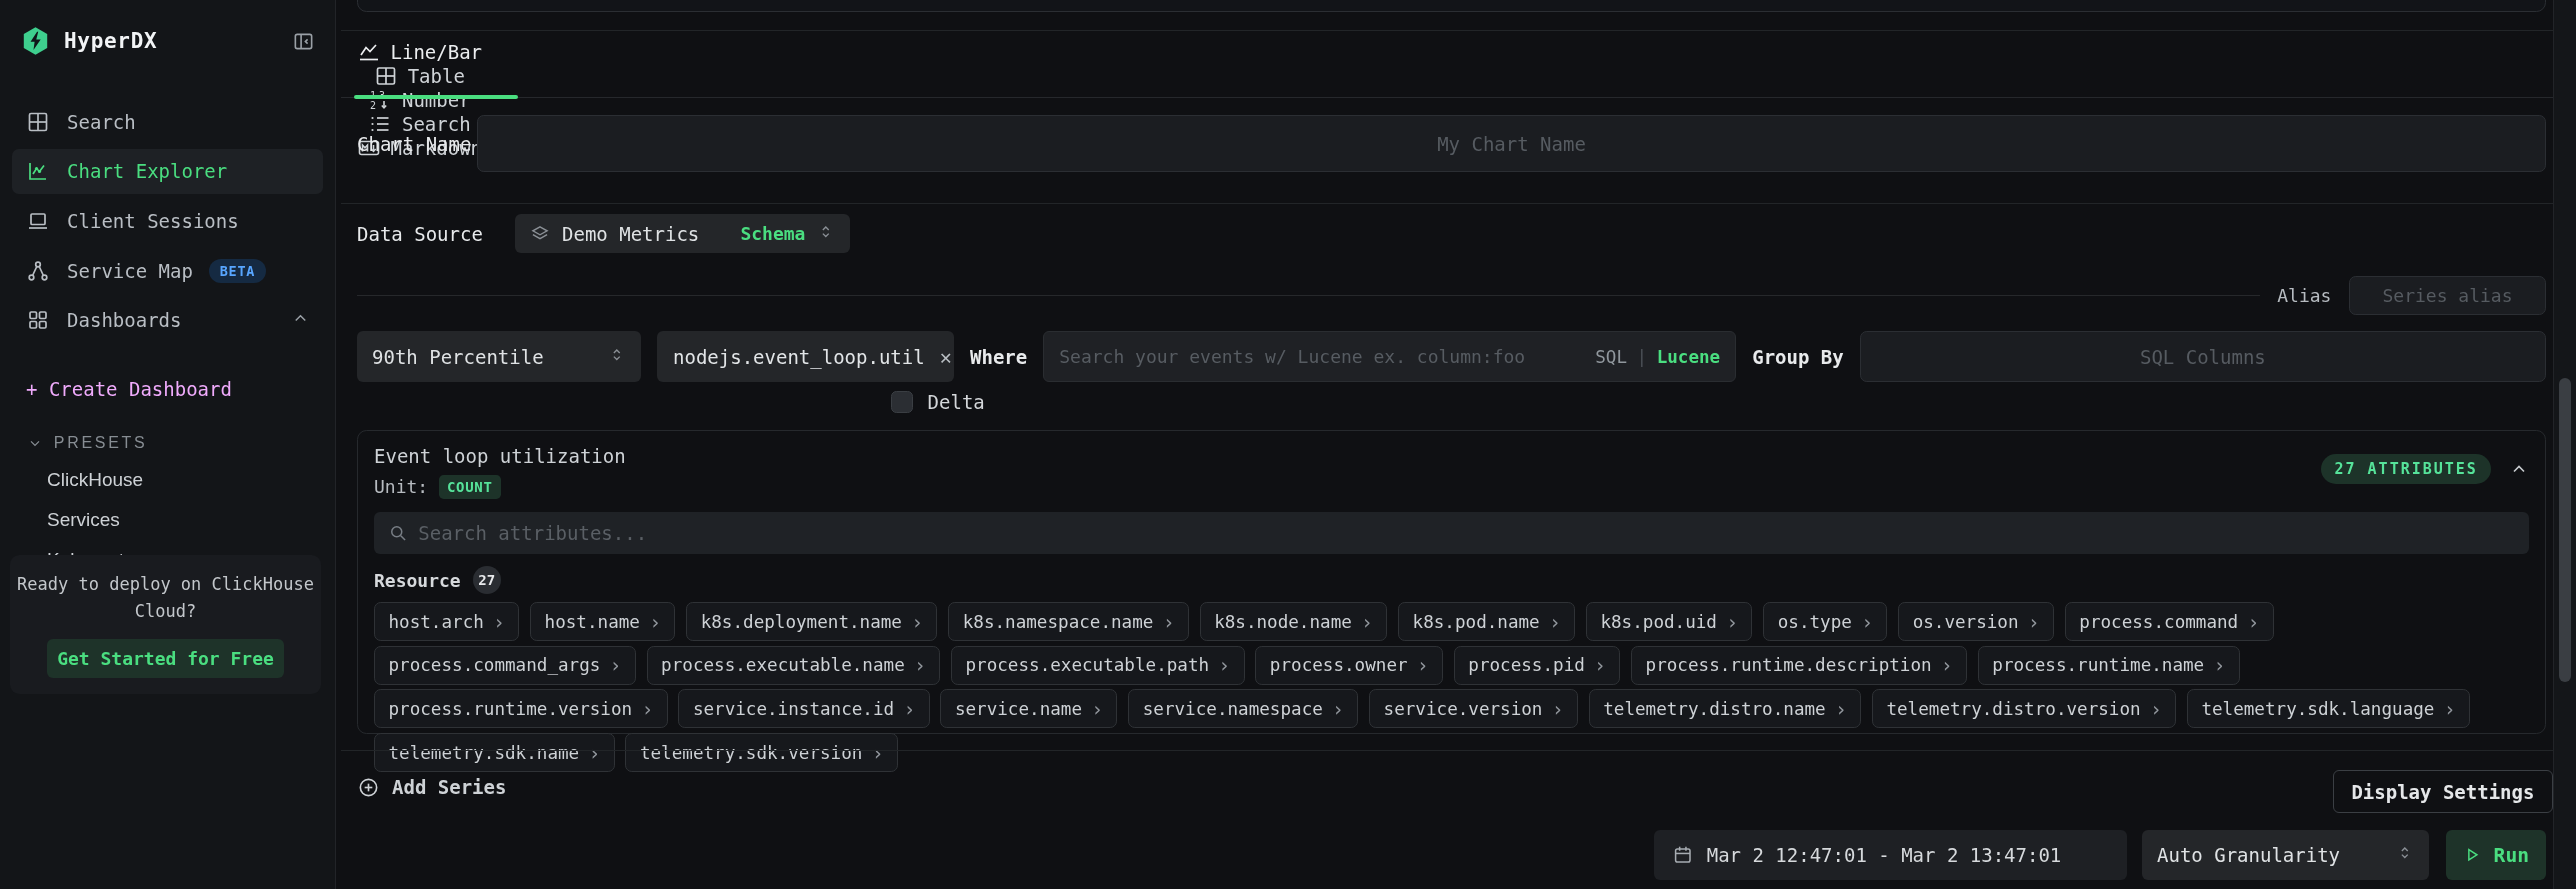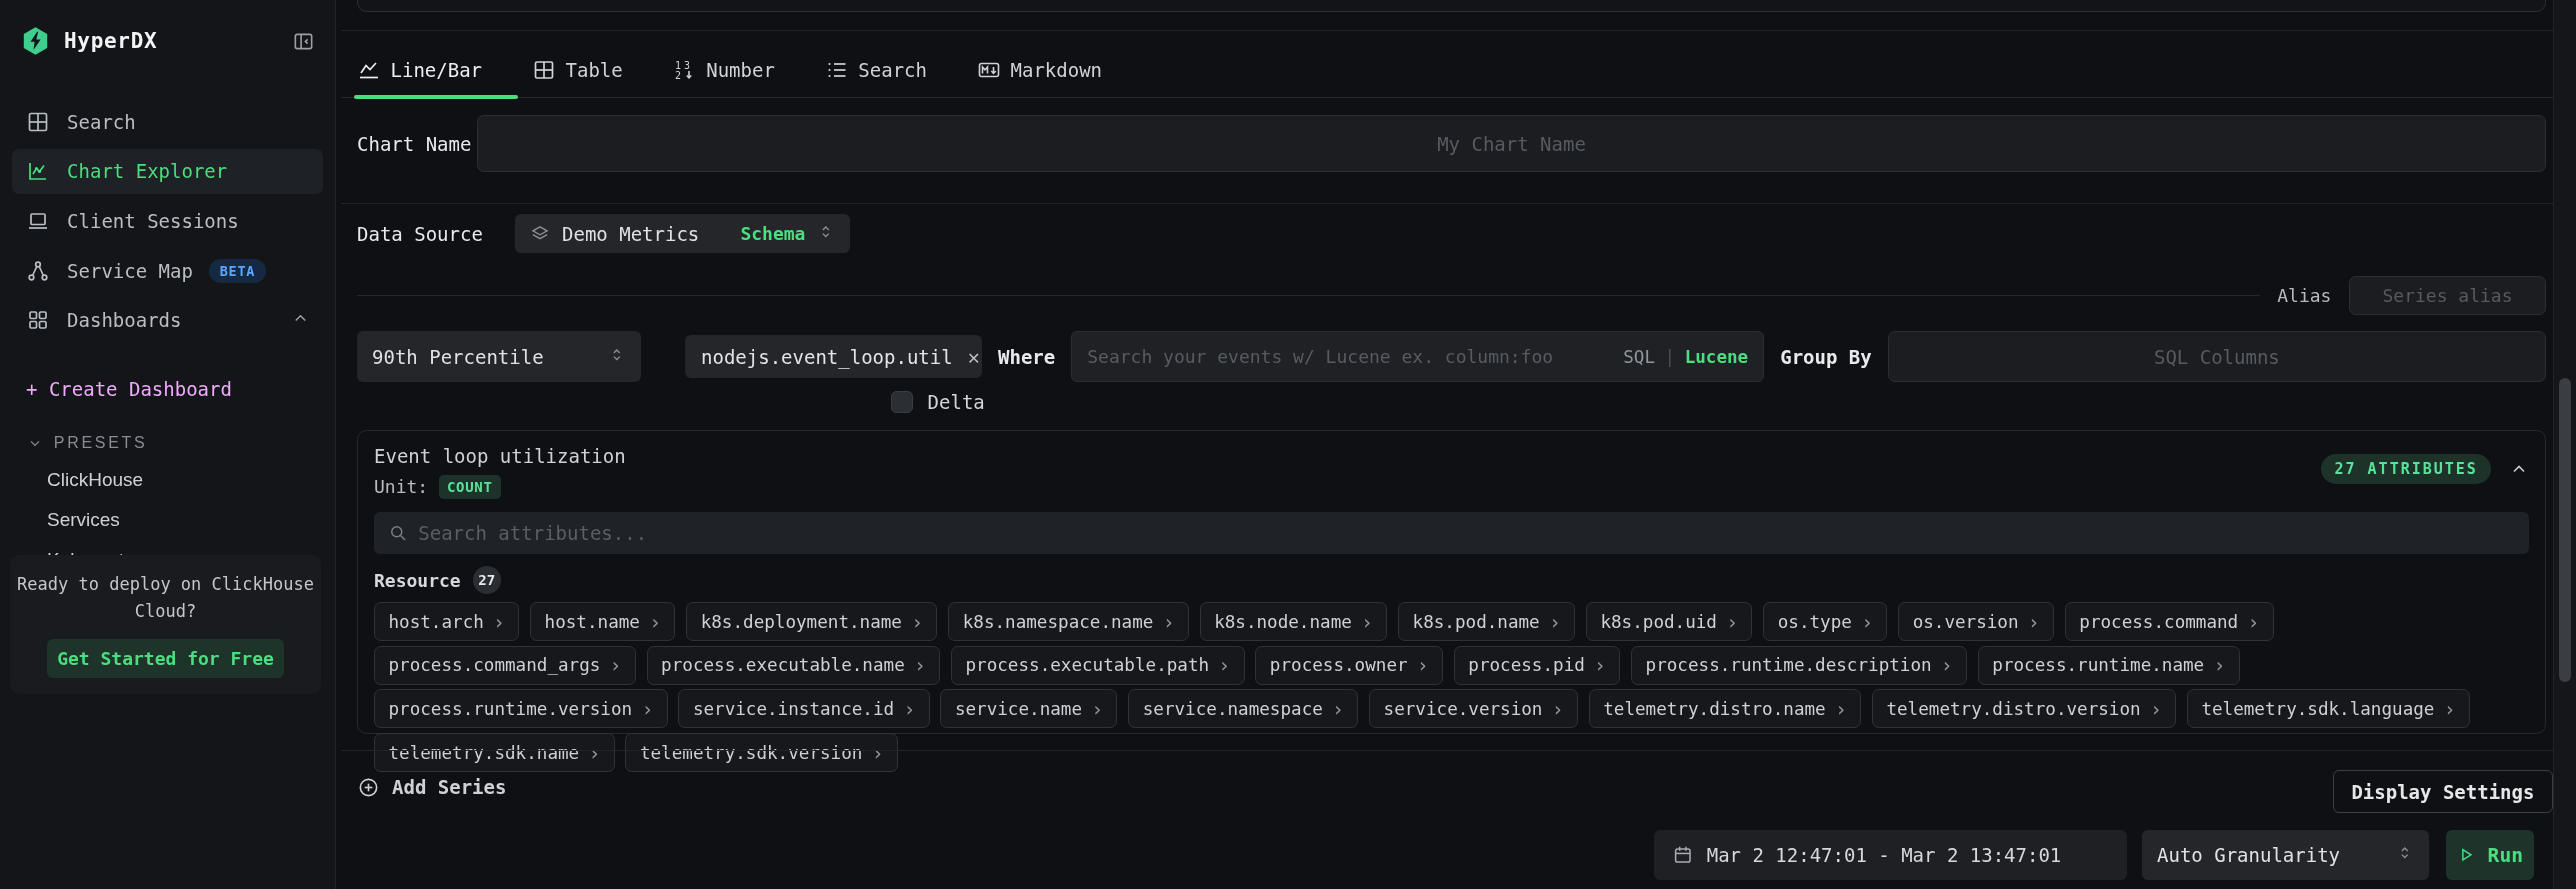--- a/index.html
+++ b/index.html
@@ -60,21 +60,21 @@
   
   .main { position: absolute; left: 336px; top: 0; width: 2217px; height: 889px; }
 
   .top-box { position: absolute; left: 21px; top: -20px; width: 2189px; height: 32px;
     border: 1.4px solid #2b2e33; border-radius: 9.5px; background: #121418; }
   .hline { position: absolute; left: 5.4px; right: 0; height: 1.4px; background: #222528; }
   .hline.l1 { top: 30px; }
   .hline.l2 { top: 203px; }
   .hline.l3 { top: 750px; }
 
-  .tabs { position: absolute; left: 21px; top: 46px; height: 47px; display: flex; gap: 50px; align-items: center; }
+  .tabs { position: absolute; left: 21px; top: 40px; height: 47px; display: flex; align-items: center; flex-direction: column; }
   .tab { display: flex; align-items: center; gap: 9.5px; font-size: 19px; color: #cfd3d7; cursor: pointer; }
   .tab svg { width: 24px; height: 24px; }
   .tab.active { color: #eceef0; }
   .tab-underline { position: absolute; left: 5.4px; right: 0; top: 97px; height: 1.4px; background: #26282c; }
   .tab-underline-active { position: absolute; left: 18px; top: 95px; width: 164px; height: 4px;
     background: #4ade80; border-radius: 2px; }
 
   .field-label { font-size: 19px; color: #e8eaec; }
   .bold { font-weight: bold; }
 
@@ -105,22 +105,22 @@
   .alias-row { position: absolute; left: 21px; top: 276px; width: 2189px; height: 39px;
     display: flex; align-items: center; gap: 17.6px; }
   .alias-line { flex: 1; height: 1.4px; background: #26282b; }
   .alias-label { font-size: 18px; color: #b6bbc0; }
   .alias-input { width: 197px; height: 39px; font-size: 18px; }
 
   .series-row { position: absolute; left: 21px; top: 331px; width: 2189px; height: 51px;
     display: flex; align-items: center; gap: 16px; }
   .agg-select { width: 284px; height: 51px; }
   .agg-select .updown { margin-left: auto; }
-  .metric-chip { display: flex; align-items: center; gap: 15px; width: 297px; height: 43px;
-    background: #242629; border-radius: 6px; padding: 0 16px; font-size: 19px; color: #e2e5e7; margin-left: 28px; }
+  .metric-chip { display: flex; align-items: center; gap: 15px; width: 297px; height: 51px;
+    background: #242629; border-radius: 6px; padding: 0 16px; font-size: 19px; color: #e2e5e7; }
   .metric-close { margin-left: auto; color: #b9bec3; font-size: 20px; cursor: pointer; }
   .where-input-wrap { display: flex; align-items: center; width: 693px; height: 51px;
     background: #1f2125; border: 1.4px solid #2a2d31; border-radius: 6px; padding: 0 15px; }
   .where-input { flex: 1; background: transparent; border: none; outline: none; height: 100%;
     font-family: inherit; font-size: 18px; color: #d6d9dc; }
   .where-input::placeholder { color: #575c62; }
   .lang-toggle { display: flex; align-items: center; gap: 9.5px; font-size: 17.6px; }
   .lang-sql { color: #90979d; cursor: pointer; }
   .lang-pipe { color: #4a4f55; }
   .lang-lucene { color: #4ade80; font-weight: bold; cursor: pointer; }
@@ -173,21 +173,21 @@
     display: flex; align-items: center; background: transparent; border: 1.4px solid #3b3f44;
     border-radius: 6px; font-family: inherit; font-size: 19px; font-weight: bold; color: #e5e7e9; cursor: pointer; }
 
   .footer-row { position: absolute; left: 0; top: 830px; width: 2210px; height: 50px; }
   .time-range { position: absolute; left: 1318px; width: 473px; height: 50px; background: #1e2024;
     border-radius: 6px; display: flex; align-items: center; padding: 0 17.6px; gap: 13.5px; cursor: pointer; }
   .time-range svg { width: 21.6px; height: 21.6px; color: #a7acb2; flex: 0 0 auto; }
   .time-range-text { font-size: 19px; color: #d6d9dc; }
   .granularity-select { position: absolute; left: 1806px; width: 287px; height: 50px; }
   .granularity-select .updown { margin-left: auto; }
-  .run-button { position: absolute; left: 2110px; width: 88px; height: 50px; background: #1e3329;
+  .run-button { position: absolute; left: 2110px; width: 100px; height: 50px; background: #1e3329;
     border: none; border-radius: 6px; display: flex; align-items: center; justify-content: center;
     gap: 13px; font-family: inherit; font-size: 19.6px; font-weight: bold; color: #4ade80; cursor: pointer; }
   .run-button svg { width: 17.6px; height: 17.6px; }
 
   .scroll-gutter { position: absolute; right: 0; top: 0; width: 23px; height: 889px;
     background: #141619; border-left: 1.4px solid #222428; }
   .scroll-thumb { position: absolute; left: 5.4px; top: 378px; width: 12px; height: 304px;
     background: #3a3e43; border-radius: 6px; }
 </style>
 </head>

